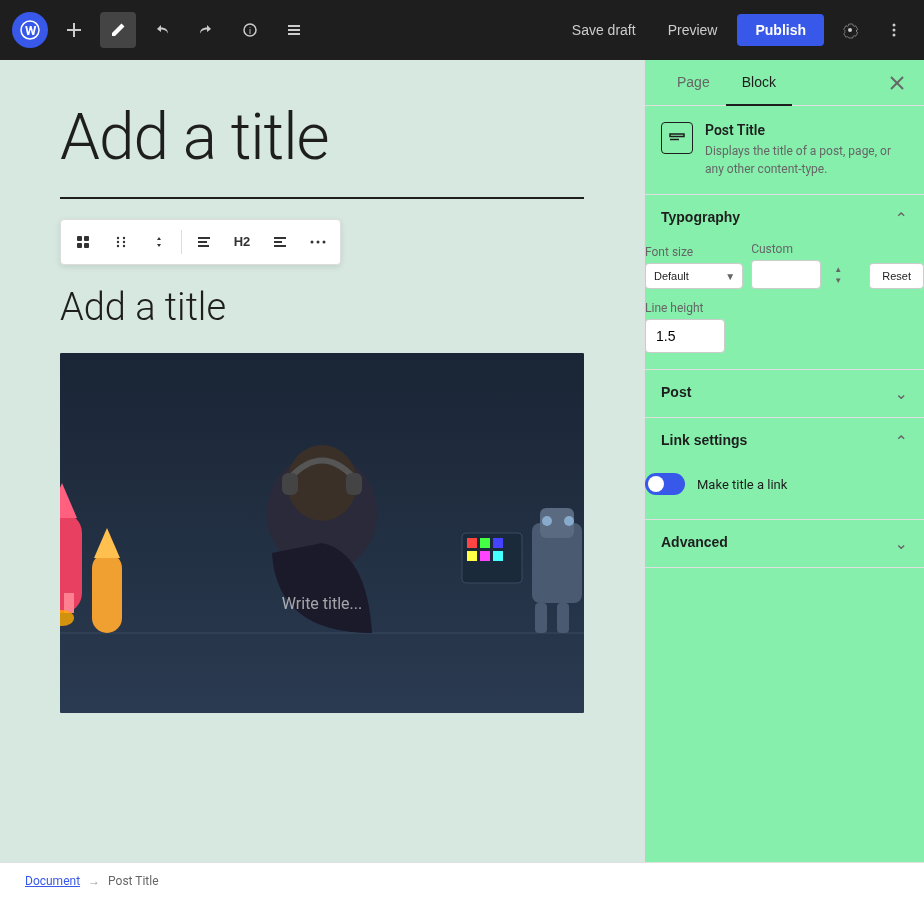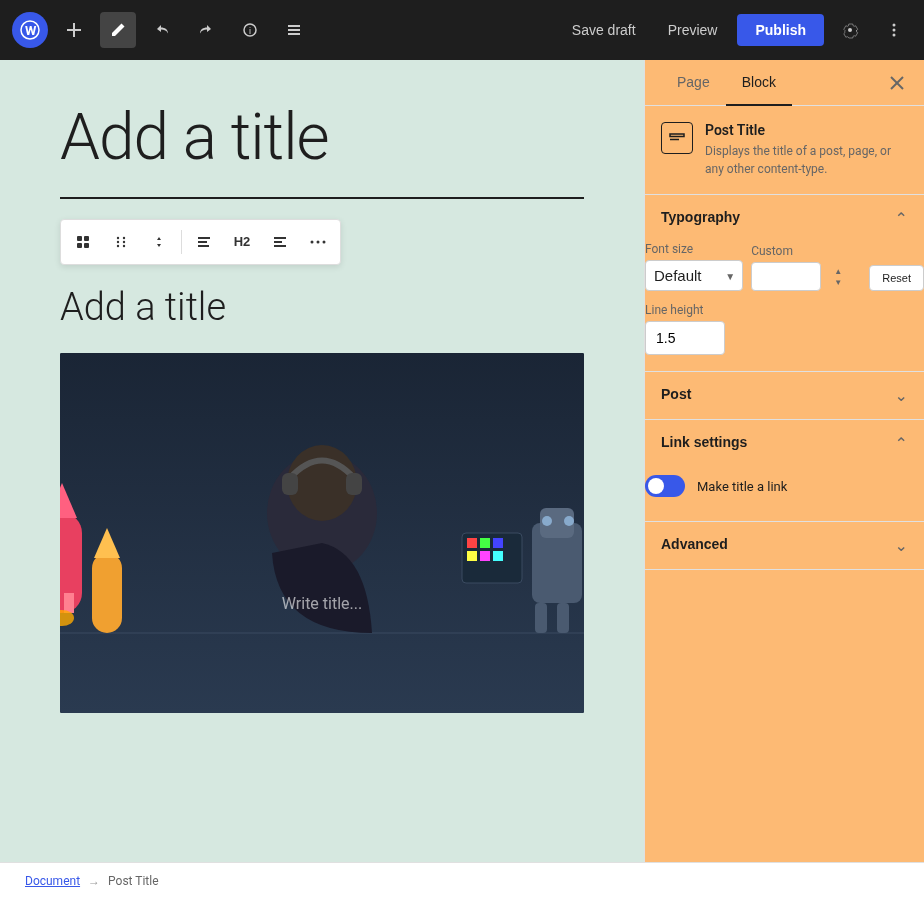--- a/index.html
+++ b/index.html
@@ -204,21 +204,21 @@
       left: 50%;
       transform: translateX(-50%);
       color: rgba(255,255,255,0.6);
       font-size: 16px;
       white-space: nowrap;
     }
 
     
     .sidebar {
       width: 280px;
-      background: #fdba74;
+      background: #86efac;
       border-left: 1px solid #e0e0e0;
       display: flex;
       flex-direction: column;
       overflow-y: auto;
       flex-shrink: 0;
     }
 
     
     .sidebar-tabs {
       display: flex;
@@ -395,21 +395,21 @@
     .select-wrapper {
       position: relative;
       display: inline-block;
       width: 100%;
     }
     .select-wrapper select {
       width: 100%;
       padding: 6px 28px 6px 8px;
       border: 1px solid #ccc;
       border-radius: 4px;
-      font-size: 15px;
+      font-size: 11px;
       background: #fff;
       cursor: pointer;
       appearance: none;
       color: #1e1e1e;
     }
     .select-caret {
       position: absolute;
       right: 8px;
       top: 50%;
       transform: translateY(-50%);

